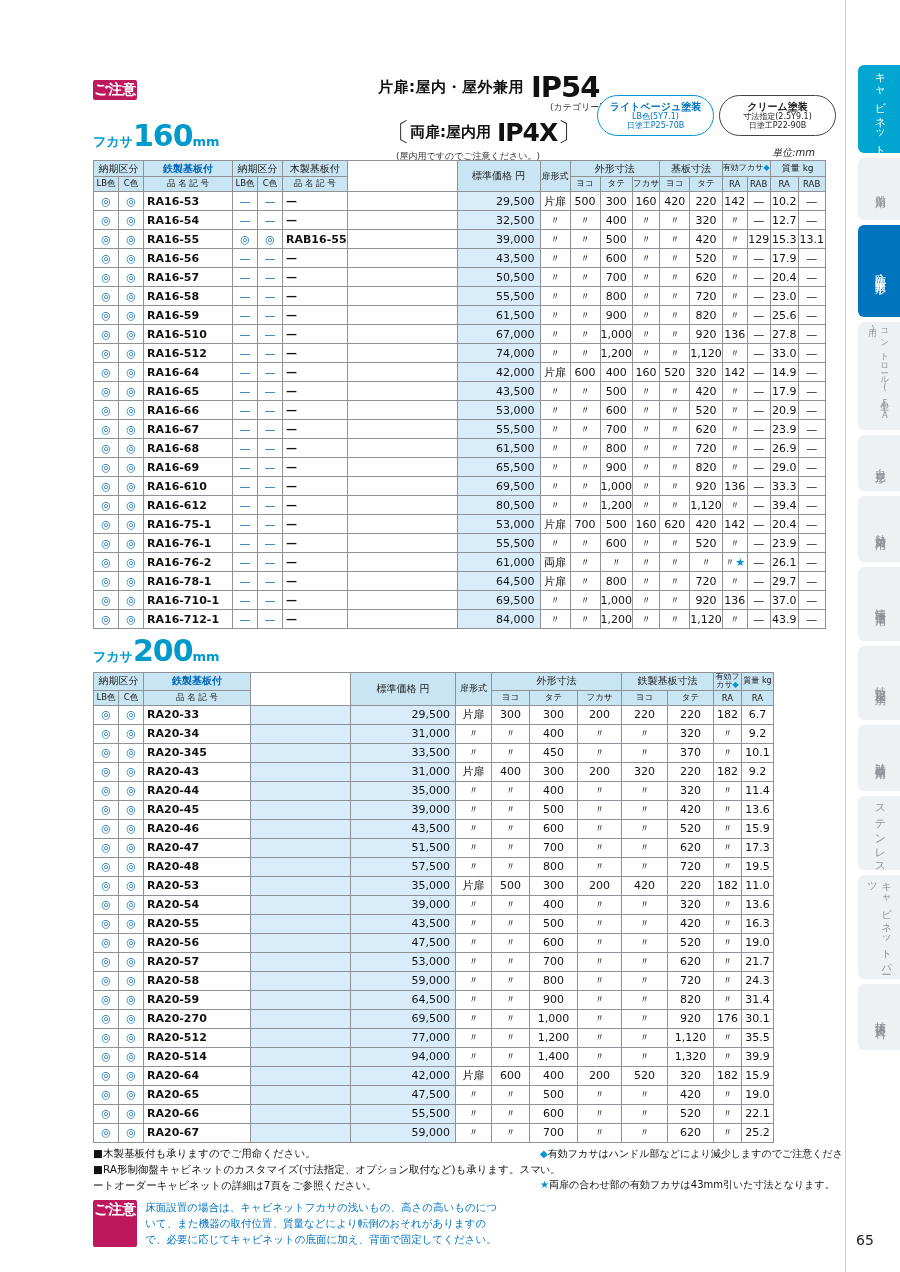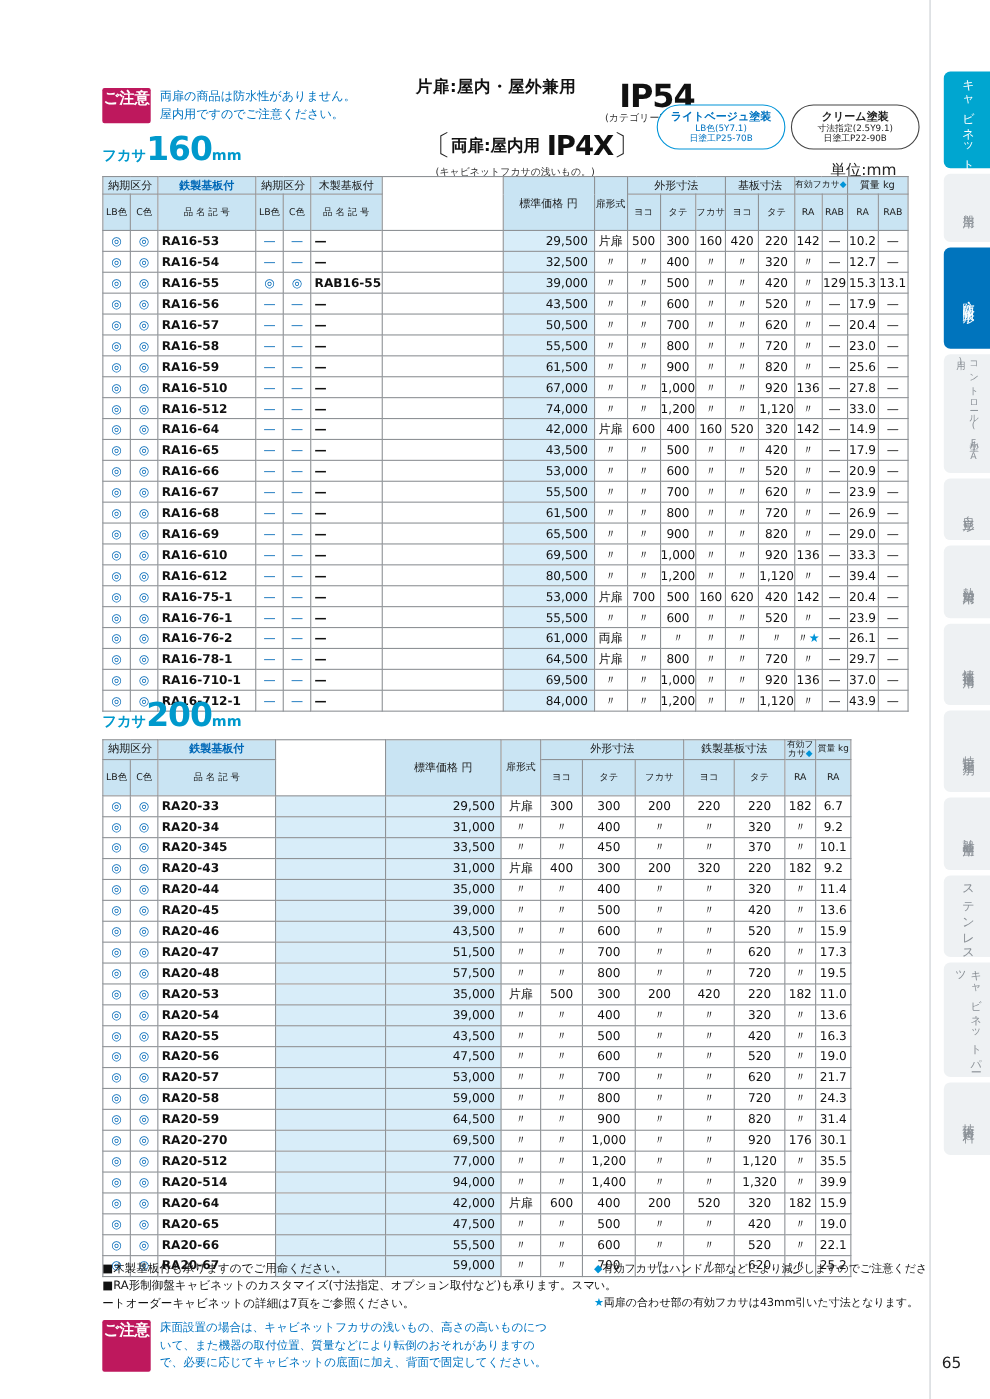--- a/index.html
+++ b/index.html
@@ -19,21 +19,21 @@
     display:inline-block; background:#be185d; color:#fff; font-size:14px;
     font-weight:bold; padding:1px 1px; border-radius:2px; white-space:nowrap;
   }
   .top-caution { left:93px; top:80px; display:flex; gap:8px; }
   .tc-text { color:#0073c0; font-size:11px; line-height:1.45; }
   .bottom-caution { left:93px; top:1200px; display:flex; gap:8px; }
   .bc-text { color:#0073c0; font-size:10.5px; line-height:1.5; width:352px; }
 
   
   .ip-block { left:378px; top:70px; }
-  .ip-line { display:flex; align-items:flex-start;gap:32px; }
+  .ip-line { display:flex; align-items:center; }
   .ip-prefix { font-size:15px; font-weight:bold; letter-spacing:0.5px; }
   .ip-big { font-size:29px; font-weight:bold; margin-left:7px; letter-spacing:-1px; }
   .ip-cat { font-size:9px; color:#333; margin-left:172px; margin-top:-3px; }
   .ip-line2 { display:flex; align-items:center; margin-top:1px; margin-left:6px; }
   .ip-bracket { font-size:26px; font-weight:300; color:#222; }
   .ip-prefix2 { font-size:15px; font-weight:bold;text-align:right; }
   .ip-big2 { font-size:25px; font-weight:bold; margin-left:6px; letter-spacing:-1px; }
   .ip-note { font-size:9px; color:#333; margin-left:18px; margin-top:0px; }
 
   
@@ -45,35 +45,35 @@
   .badge1 { left:597px; top:95px; border:1.5px solid #0094d8; color:#0073c0; }
   .badge2 { left:719px; top:95px; border:1.5px solid #444; color:#222; }
   .b-title { font-size:10px; font-weight:bold; white-space:nowrap; }
   .b-line { font-size:8px; white-space:nowrap; }
 
   
   .sec-title { left:93px; color:#0099cc; white-space:nowrap; }
   .st-pre { font-size:13px; font-weight:bold; }
   .st-big { font-size:30px; font-weight:bold; letter-spacing:-1px; }
   .st-unit { font-size:13px; font-weight:bold; }
-  .unit-label { font-size:14px; color:#222; }
+  .unit-label { font-size:10px; color:#222;font-style:italic; }
 
   
   .cat-table {
     position:absolute; border-collapse:collapse; table-layout:fixed; background:#fff;
     border:1.5px solid #55595d;
   }
   .cat-table th, .cat-table td {
     border:1px solid #8e9296; padding:0; overflow:hidden; white-space:nowrap;
   }
   .cat-table thead th {
     background:#c9e4f3; font-size:10px; font-weight:normal; text-align:center;
     height:16px; color:#1a1a1a;
   }
-  .cat-table thead tr:nth-child(2) th { font-size:8.5px; height:33px; }
+  .cat-table thead tr:nth-child(2) th { font-size:8.5px; height:15px; }
   .cat-table th.hwhite { background:#fff; }
   .cat-table th.hblue { color:#0068b7; font-weight:bold; }
   .cat-table th.h9 { font-size:9px; }
   .cat-table th.h8 { font-size:8px; white-space:normal; line-height:1.05; }
   .cat-table td { height:19px; font-size:11px; text-align:center; }
   .cat-table td.name { text-align:left; padding-left:3px; font-weight:bold; }
   .cat-table td.mark { color:#0068b7; }
   .cat-table td.price { background:#d8edf9; text-align:right; padding-right:5px; }
   .cat-table td.spacer-b { background:#d8edf9; }
   .accent { color:#0094d8; }
@@ -96,39 +96,35 @@
 </style>
 </head>
 <body>
 
 <div class="page">
 
   <div class="vline"></div>
 
   <div class="abs top-caution">
     <span class="caution-label">ご注意</span>
-    <div class="tc-text">
-      <div>両扉の商品は防水性がありません。</div>
-      <div>屋内用ですのでご注意ください。</div>
-    </div>
   </div>
 
   <div class="abs ip-block">
     <div class="ip-line">
       <span class="ip-prefix">片扉:屋内・屋外兼用</span>
       <span class="ip-big">IP54</span>
     </div>
     <div class="ip-cat">(カテゴリー2)</div>
     <div class="ip-line2">
       <span class="ip-bracket">〔</span>
       <span class="ip-prefix2">両扉:屋内用</span>
       <span class="ip-big2">IP4X</span>
       <span class="ip-bracket">〕</span>
     </div>
-    <div class="ip-note">(キャビネットフカサの浅いもの。)</div>
+    <div class="ip-note">(屋内用ですのでご注意ください。)</div>
   </div>
 
   <div class="badge badge1">
     <div class="b-title">ライトベージュ塗装</div>
     <div class="b-line">LB色(5Y7.1)</div>
     <div class="b-line">日塗工P25-70B</div>
   </div>
   <div class="badge badge2">
     <div class="b-title">クリーム塗装</div>
     <div class="b-line">寸法指定(2.5Y9.1)</div>

